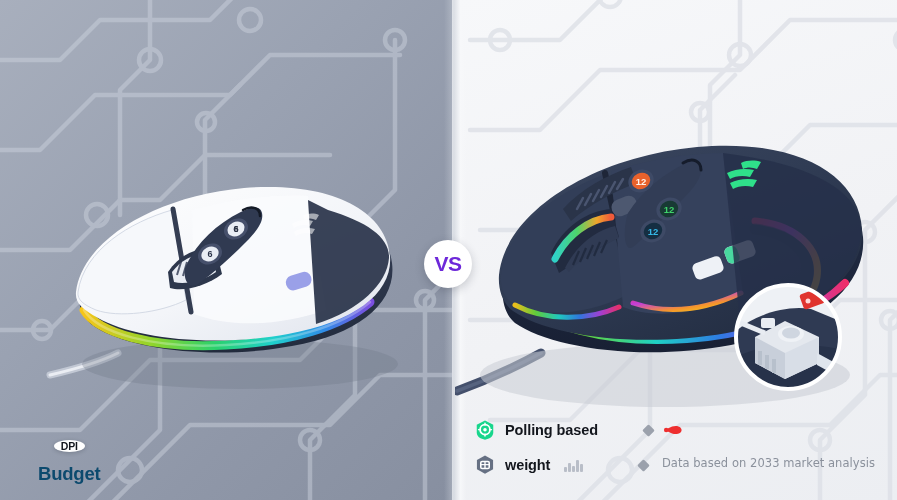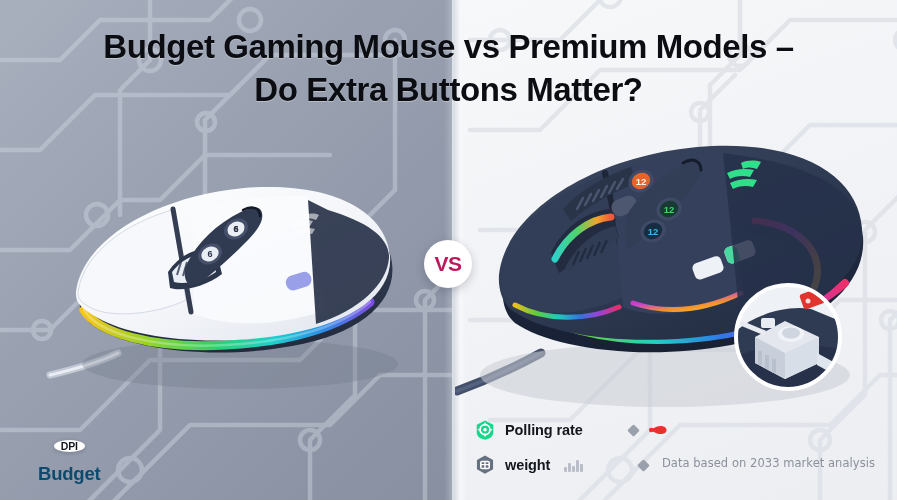--- a/index.html
+++ b/index.html
@@ -47,21 +47,21 @@
   
   .vs-badge{
     position:absolute;left:424px;top:240px;width:48px;height:48px;
     border-radius:50%;
     background:#ffffff;
     box-shadow:0 3px 10px rgba(30,38,55,.22);
     display:flex;align-items:center;justify-content:center;
     z-index:9;
   }
   .vs-badge span{
-    font-size:21px;font-weight:bold;color:#be185d;letter-spacing:-.5px;
+    font-size:21px;font-weight:bold;color:#6d28d9;letter-spacing:-.5px;
   }
 
   
   .badge-left{
     position:absolute;left:38px;top:440px;height:32px;
     display:flex;align-items:center;gap:11px;z-index:8;flex-direction:column;
   }
   .dpi-chip{
     width:31px;height:31px;border-radius:50%;
     background:#ffffff;
@@ -171,24 +171,20 @@
         <circle cx="620" cy="470" r="12"></circle>
         <circle cx="820" cy="440" r="10"></circle>
         <circle cx="545" cy="320" r="9"></circle>
         <circle cx="905" cy="40" r="10"></circle>
         <circle cx="890" cy="320" r="9"></circle>
         <circle cx="500" cy="40" r="10"></circle>
       </g>
     </g>
   </svg>
 
-  <div class="title">
-    <span>Budget Gaming Mouse vs Premium Models –</span>
-    <span class="l2">Do Extra Buttons Matter?</span>
-  </div>
 
   <svg class="mouse-left" viewBox="0 0 380 250">
     <defs>
       <linearGradient id="wTop" x1="0" y1="0" x2="1" y2="1">
         <stop offset="0%" stop-color="#ffffff"></stop>
         <stop offset="55%" stop-color="#f3f5f9"></stop>
         <stop offset="100%" stop-color="#dfe3ec"></stop>
       </linearGradient>
       <linearGradient id="wSide" x1="0" y1="0" x2="0" y2="1">
         <stop offset="0%" stop-color="#39435a"></stop>
@@ -448,21 +444,21 @@
 
   <div class="legend">
 
     <div class="legend-row">
       <svg class="legend-ico" viewBox="0 0 24 24">
         <path d="M12 1.5 L21 6.2 V15 C21 19 16.6 22 12 22.5 C7.4 22 3 19 3 15 V6.2 Z" fill="#18d68c"></path>
         <circle cx="12" cy="11.6" r="5.4" fill="none" stroke="#ffffff" stroke-width="1.9"></circle>
         <circle cx="12" cy="11.6" r="1.9" fill="#ffffff"></circle>
         <path d="M12 4.6 V6.6 M12 16.6 V18.6 M5 11.6 H7 M17 11.6 H19" stroke="#ffffff" stroke-width="1.6" stroke-linecap="round"></path>
       </svg>
-      <div class="legend-txt">Polling rate</div>
+      <div class="legend-txt">Polling based</div>
       <div class="spacer-a"></div>
       <div class="dia"></div>
       <svg class="redmark" viewBox="0 0 24 14">
         <path d="M2 7 L11 3 C16 1 22 3 22 7 C22 11 16 13 11 11 Z" fill="#ee2f2f"></path>
         <circle cx="4" cy="7" r="2.6" fill="#ee2f2f"></circle>
       </svg>
     </div>
 
     <div class="legend-row">
       <svg class="legend-ico" viewBox="0 0 24 24">

